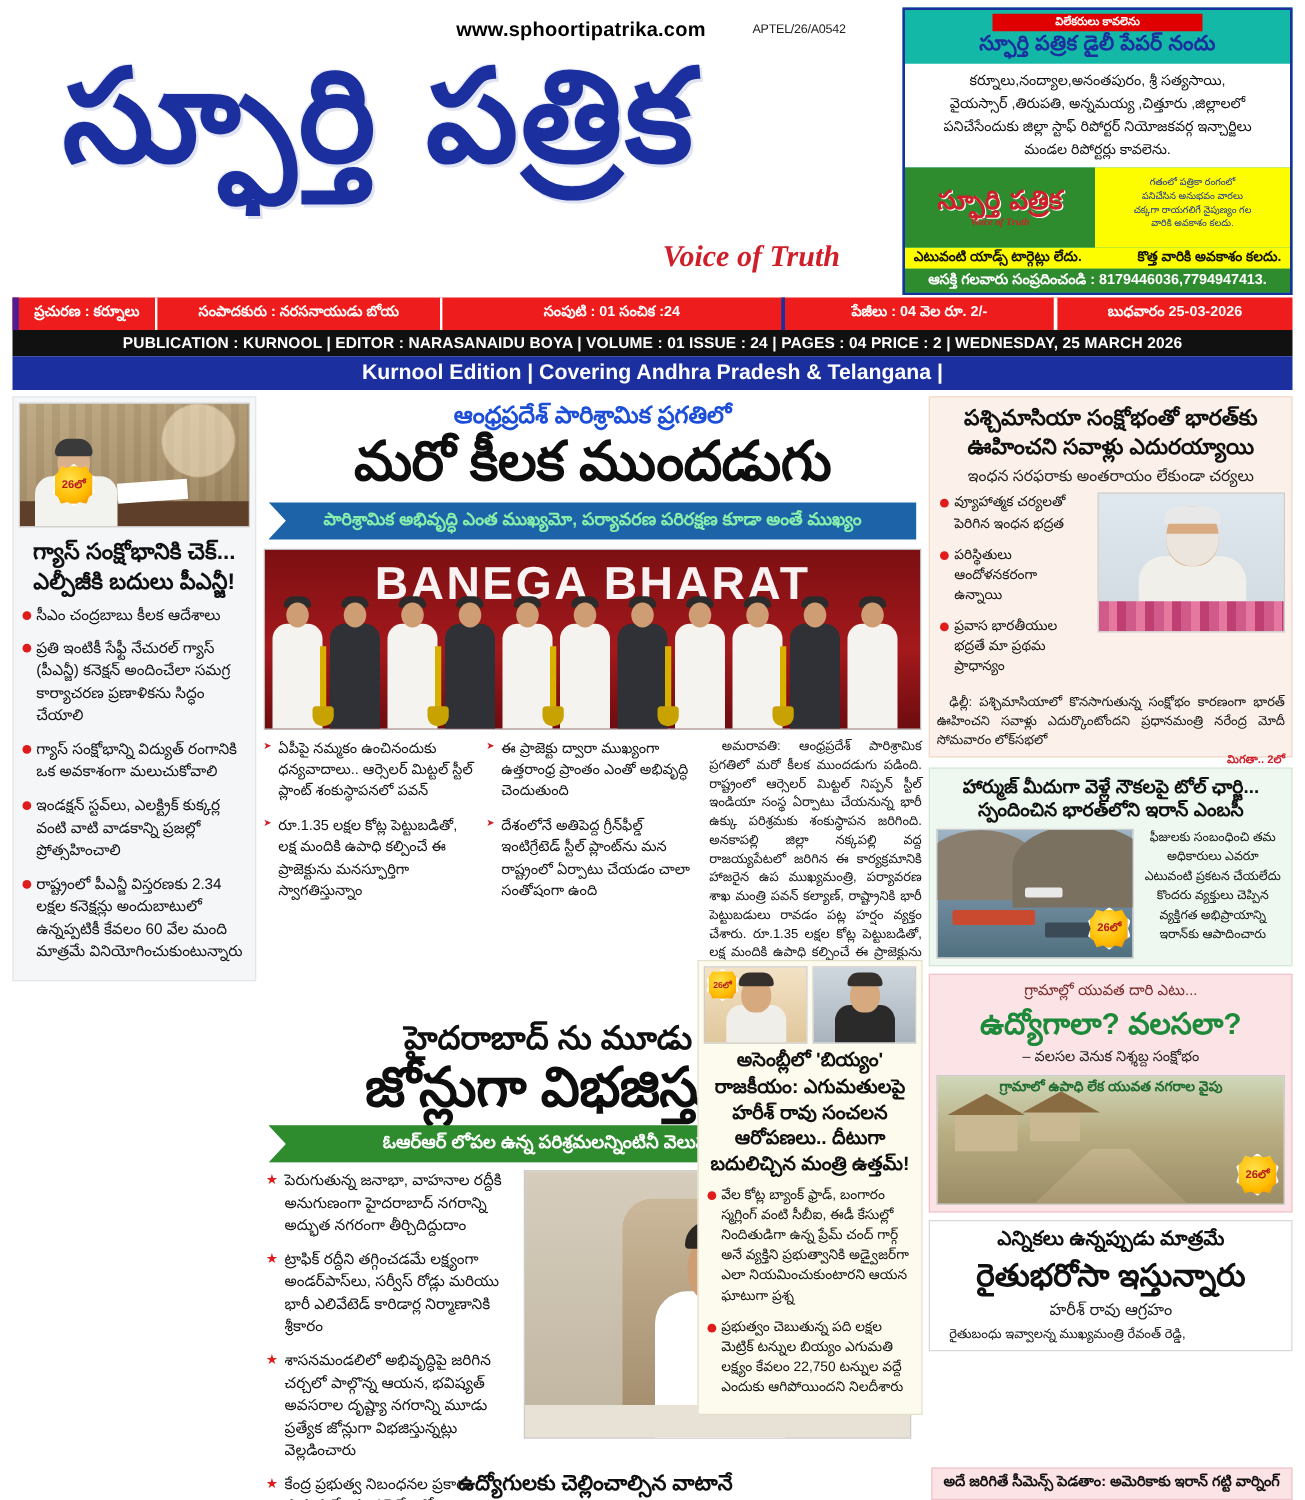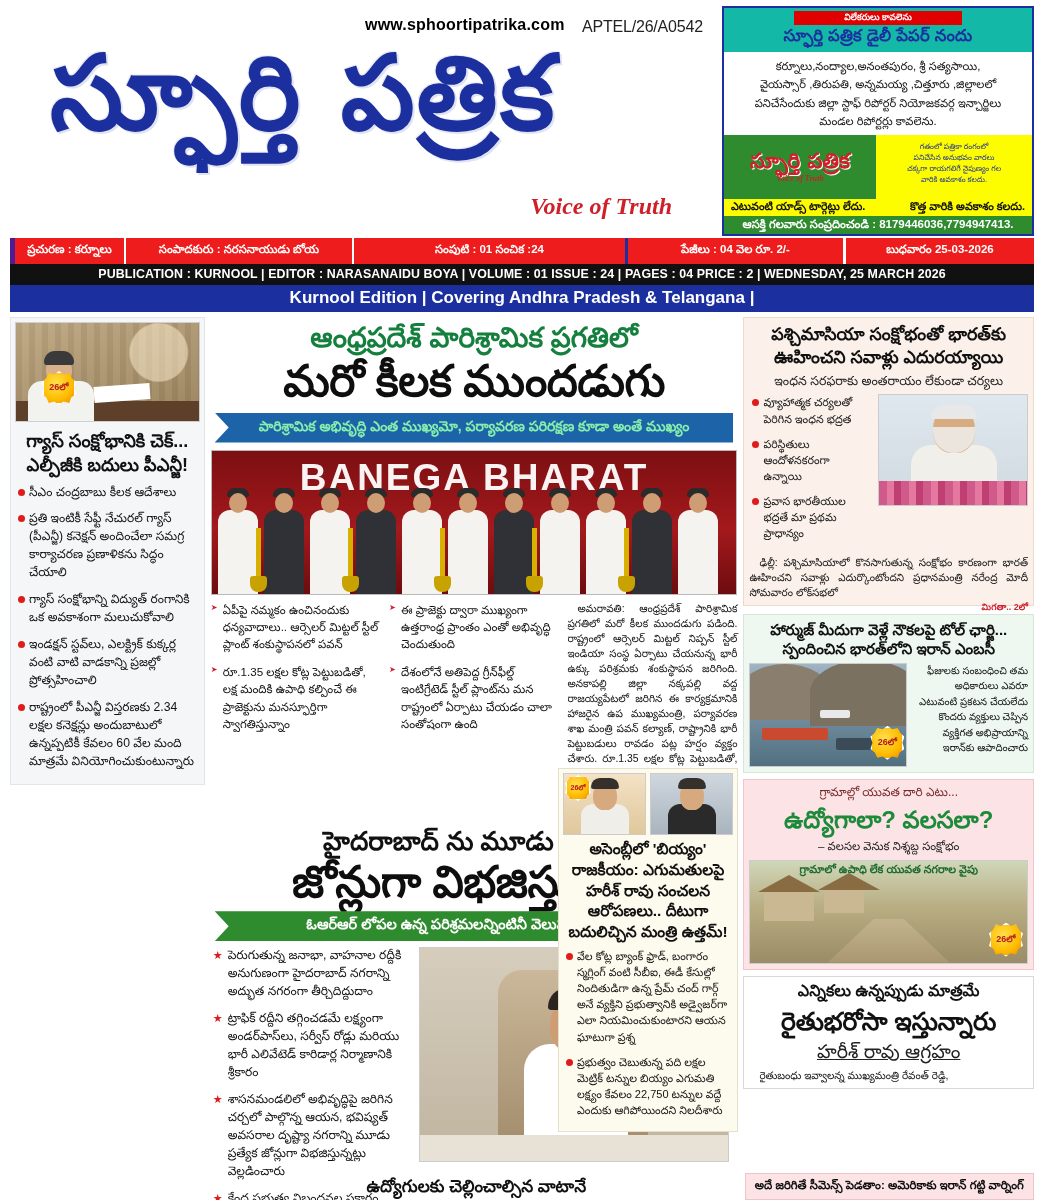--- a/index.html
+++ b/index.html
@@ -13,22 +13,22 @@
   .page { width: 1044px; height: 1200px; position: relative; padding: 0 10px; }
 
   
   .masthead { position: relative; height: 236px; }
   .mh-left { position: absolute; left: 0; top: 0; width: 712px; height: 236px; }
   .mh-url {
     position: absolute; left: 355px; top: 16px;
     font-size: 16px; font-weight: bold; color: #000; letter-spacing: .2px;
   }
   .mh-reg {
-    position: absolute; left: 572px; top: 18px;
-    font-size: 16px; color: #222; letter-spacing: -.2px;
+    position: absolute; left: 592px; top: 18px;
+    font-size: 10px; color: #222; letter-spacing: -.2px;
   }
   .mh-title {
     position: absolute; left: 40px; top: 32px; width: 640px;
     font-family: "DejaVu Sans", sans-serif;
     font-size: 104px; font-weight: bold; color: #1b2f9e;
     line-height: 1.18; letter-spacing: 2px;
     text-shadow: 2px 2px 0 #dfe3f2, -1px -1px 0 #e8eaf5;
     white-space: nowrap;
   }
   .mh-tag {
@@ -181,21 +181,21 @@
   }
   ul.star li::before {
     content: "\2605"; width: auto; height: auto; background: none;
     color: #e01b1b; font-size: 11px; top: 0px; left: 0;
   }
   ul.star li { padding-left: 15px; }
   .lc-wrap { background: #f4f6f8; border: 1px solid #e2e6ea; padding: 4px; }
 
   
   .m-kicker {
-    font-size: 28px; font-weight: bold; color: #15803d;
+    font-size: 19px; font-weight: bold; color: #1d4ed8;
     text-align: center; line-height: 1.22; padding-top: 4px;
   }
   .m-head {
     font-size: 44px; font-weight: bold; color: #0e0e0e;
     text-align: center; line-height: 1.1; margin-top: 2px;
     letter-spacing: -.5px;
   }
   .m-ribbon {
     position: relative; background: #1d63a8; color: #86efac;
     font-size: 14px; font-weight: bold; text-align: center;
@@ -617,21 +617,21 @@
         </div>
         <div style="display:flex;gap:5px;margin-top:4px;">
           <div class="rc-photo-ships" style="width:158px;margin-top:0;">
             <div class="hill" style="left:-10px;top:0;width:90px;height:56px;"></div>
             <div class="hill" style="right:-14px;top:-4px;width:110px;height:66px;background:#7b7161;"></div>
             <div class="ship" style="left:12px;bottom:26px;width:66px;background:#c94a2e;"></div>
             <div class="ship" style="left:86px;bottom:16px;width:52px;background:#3a4a57;"></div>
             <div class="ship" style="left:70px;bottom:48px;width:30px;height:8px;background:#e9e9e9;"></div>
             <div class="badge-2610" style="right:2px;bottom:6px;">26లో</div>
           </div>
-          <div style="flex:1;font-size:10px;line-height:1.55;text-align:right;color:#111;">
+          <div style="flex:1;font-size:10px;line-height:1.55;text-align:center;color:#111;">
             <div>ఫీజులకు సంబంధించి తమ</div>
             <div>అధికారులు ఎవరూ</div>
             <div>ఎటువంటి ప్రకటన చేయలేదు</div>
             <div>కొందరు వ్యక్తులు చెప్పిన</div>
             <div>వ్యక్తిగత అభిప్రాయాన్ని</div>
             <div>ఇరాన్‌కు ఆపాదించారు</div>
           </div>
         </div>
       </div>
 
@@ -644,21 +644,21 @@
           <div class="hut" style="left:14px;"></div>
           <div class="hut" style="left:74px;bottom:50px;width:40px;height:24px;"></div>
           <div class="road"></div>
           <div class="badge-2610" style="right:4px;bottom:6px;">26లో</div>
         </div>
       </div>
 
       <div class="rc-box plain">
         <div style="text-align:center;font-size:16px;font-weight:bold;color:#111;">ఎన్నికలు ఉన్నప్పుడు మాత్రమే</div>
         <div class="rc-head" style="font-size:25px;margin-top:1px;">రైతుభరోసా ఇస్తున్నారు</div>
-        <div class="rc-sub" style="font-size:19px;margin-top:2px;text-decoration:underline;">హరీశ్ రావు ఆగ్రహం</div>
+        <div class="rc-sub" style="font-size:13px;margin-top:2px;">హరీశ్ రావు ఆగ్రహం</div>
         <div class="body-text" style="margin-top:3px;">రైతుబంధు ఇవ్వాలన్న ముఖ్యమంత్రి రేవంత్ రెడ్డి,</div>
       </div>
     </div>
   </div>
 
   <div style="position:absolute;left:558px;top:768px;width:180px;background:#fdfbee;border:1px solid #e4e0cc;padding:4px;">
     <div class="rc-photo-two">
       <div class="p-harish">
         <div class="mini-body"></div>
         <div class="mini-head"></div>

